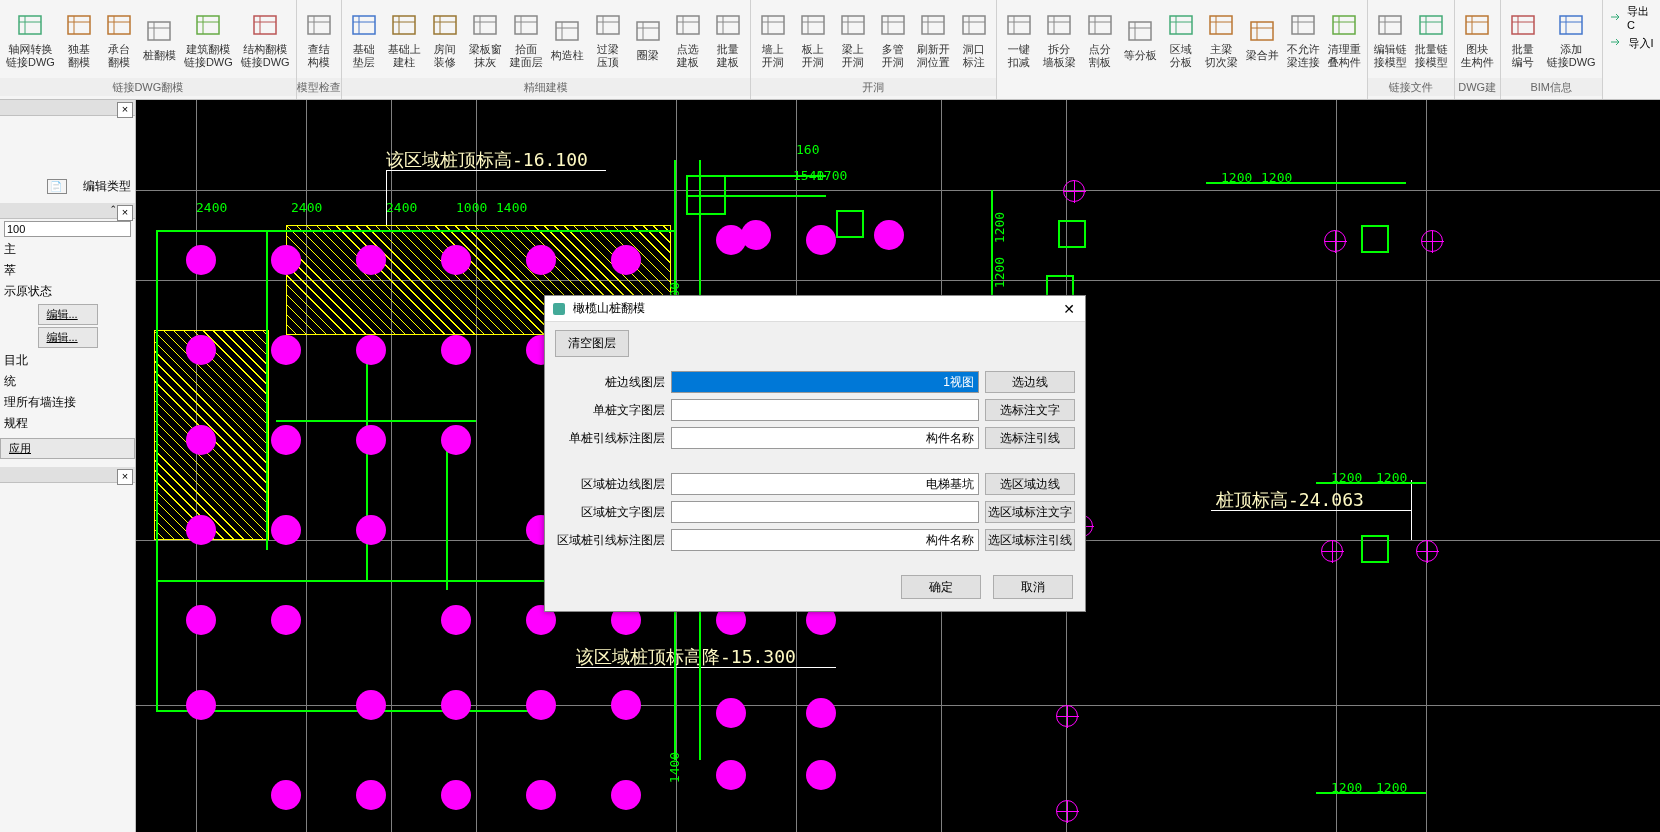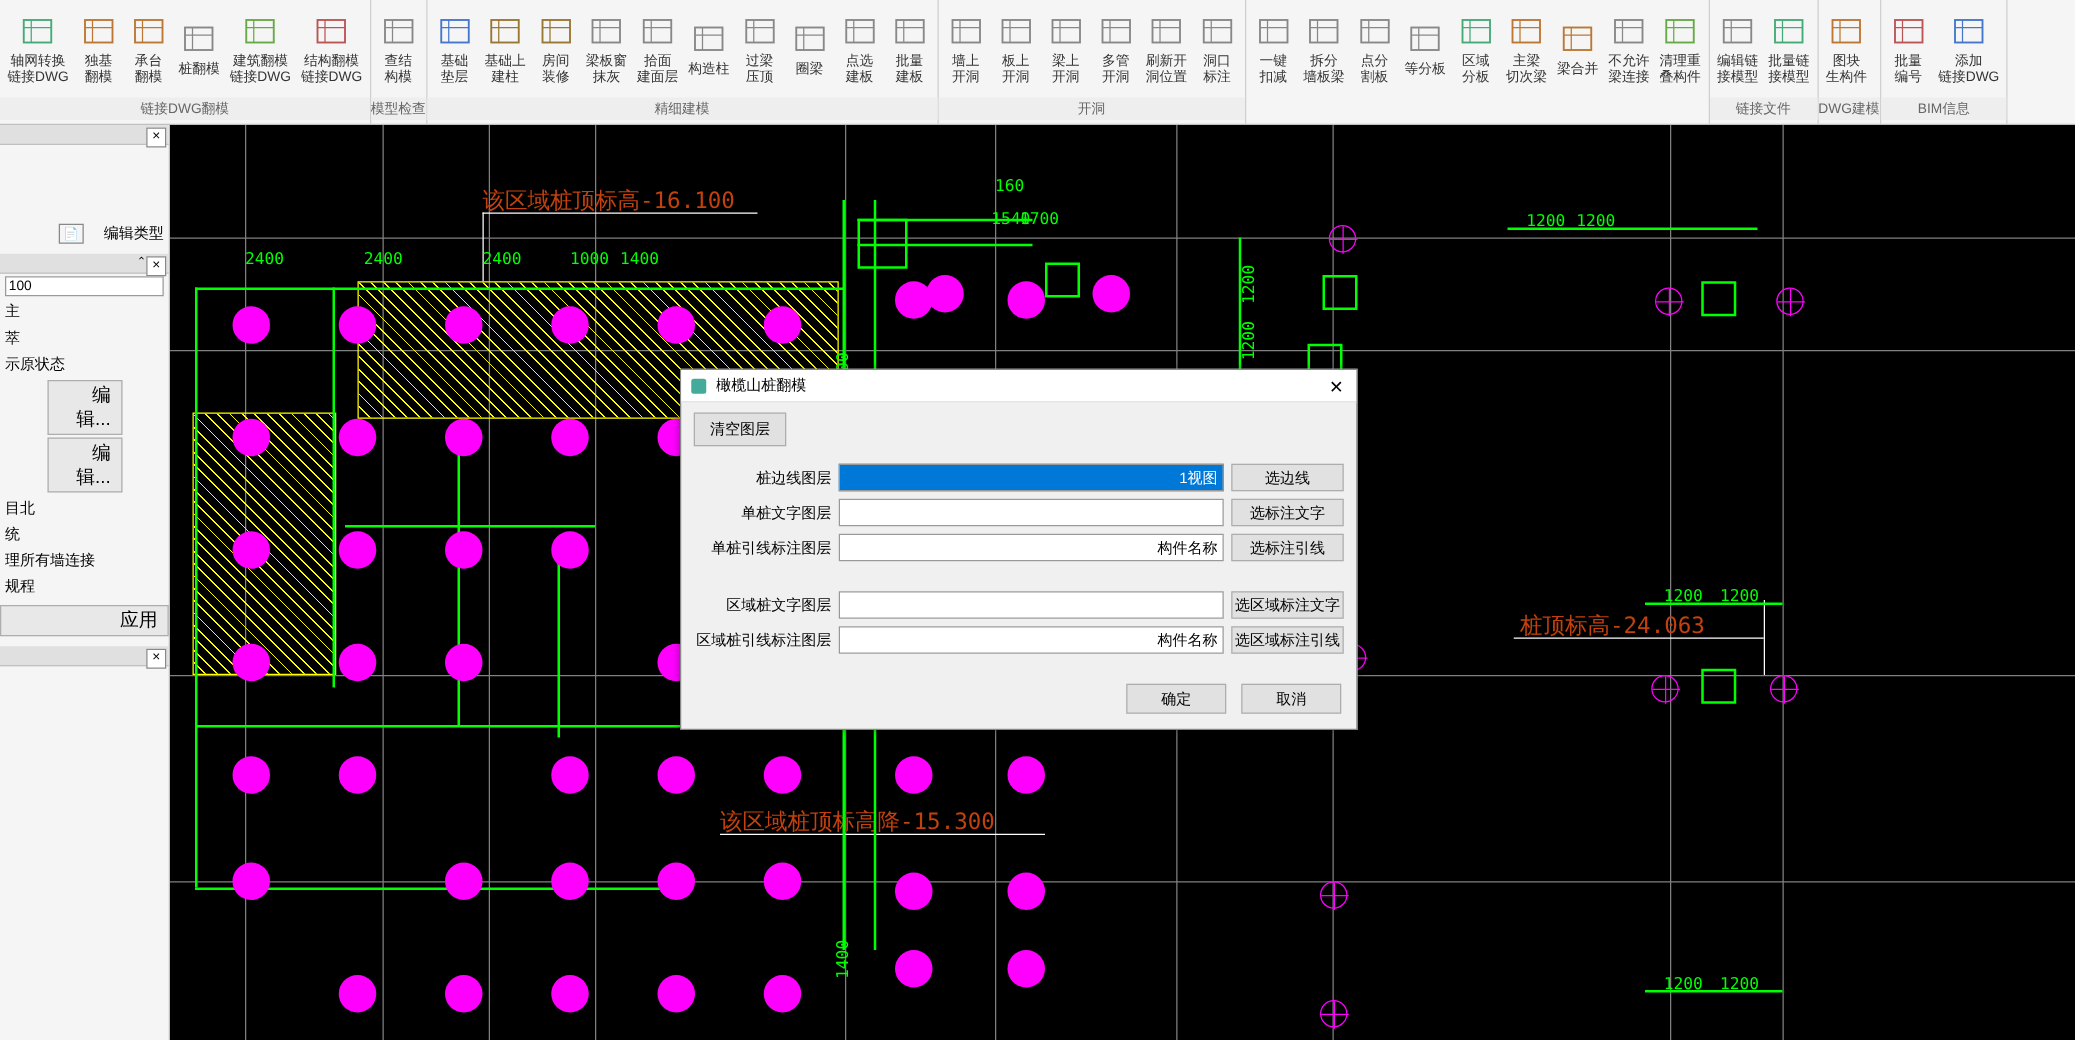--- a/index.html
+++ b/index.html
@@ -14,29 +14,29 @@
 .ribbon-label { font-size: 11px; text-align: center; line-height: 1.2; margin-top: 2px; color: #333; white-space: pre; }
 .ribbon-group-label { font-size: 11px; text-align: center; color: #666; height: 18px; line-height: 18px; background: #eee; }
 .small-col { display: flex; flex-direction: column; padding: 2px; }
 .small-item { display: flex; align-items: center; padding: 2px 4px; cursor: pointer; font-size: 11px; }
 .small-icon { width: 16px; height: 16px; margin-right: 4px; }
 
 
 .left-panel { position: absolute; left: 0; top: 100px; width: 136px; height: 732px; background: #f5f5f5; border-right: 1px solid #c0c0c0; }
 .panel-close { position: absolute; right: 2px; top: 2px; width: 16px; height: 16px; cursor: pointer; font-size: 11px; text-align: center; background: #fff; border: 1px solid #888; }
 .panel-row { padding: 2px 4px; font-size: 11px; display: flex; align-items: center; }
-.panel-btn { background: #e8e8e8; border: 1px solid #adadad; padding: 2px 8px; font-size: 15px; cursor: pointer; margin: 2px auto; display: block; width: 60px; text-align: right; }
+.panel-btn { background: #e8e8e8; border: 1px solid #adadad; padding: 2px 8px; font-size: 11px; cursor: pointer; margin: 2px auto; display: block; width: 60px; text-align: left; text-decoration: underline; }
 .panel-btn-wide { width: 100%; margin: 4px 0; }
 .panel-input { width: 100%; border: 1px solid #999; font-size: 11px; padding: 1px 2px; }
 .panel-header { height: 16px; background: #e0e0e0; border-bottom: 1px solid #c0c0c0; position: relative; }
 .panel-arrows { position: absolute; right: 18px; top: 1px; font-size: 9px; }
 
 
 .cad-canvas { position: absolute; left: 136px; top: 100px; right: 0; bottom: 0; background: #000; overflow: hidden; }
-.cad-text { position: absolute; color: #c2410c; font-family: "SimSun", monospace; font-size: 18px; }
+.cad-text { position: absolute; color: #fef9c3; font-family: "SimSun", monospace; font-size: 18px; }
 .cad-dim { position: absolute; color: #00ff00; font-family: monospace; font-size: 13px; }
 .pile { position: absolute; width: 30px; height: 30px; background: #ff00ff; border-radius: 50%; }
 .cross-circle { position: absolute; width: 22px; height: 22px; border: 1px solid #ff00ff; border-radius: 50%; }
 .cross-circle::before, .cross-circle::after { content: ""; position: absolute; background: #ff00ff; }
 .cross-circle::before { width: 22px; height: 1px; top: 10px; }
 .cross-circle::after { width: 1px; height: 22px; left: 10px; }
 .green-line-h { position: absolute; height: 2px; background: #00ff00; }
 .green-line-v { position: absolute; width: 2px; background: #00ff00; }
 .green-box { position: absolute; border: 2px solid #00ff00; }
 .yellow-hatch { position: absolute; border: 1px solid #ffff00; background: repeating-linear-gradient(45deg, transparent, transparent 6px, #ffff00 6px, #ffff00 7px); }
@@ -498,20 +498,28 @@
               <rect x="4" y="6" width="22" height="18" fill="none" stroke="#47c" stroke-width="1.5"></rect>
               <line x1="4" y1="12" x2="26" y2="12" stroke="#47c"></line>
               <line x1="10" y1="6" x2="10" y2="24" stroke="#47c"></line>
             </svg>
           </div>
           <div class="ribbon-label">添加
 链接DWG</div>
         </div>
       </div>
       <div class="ribbon-group-label">BIM信息</div>
+    </div>
+    <div class="small-col">
+      <div class="small-item"><span class="small-icon"><svg width="14" height="14">
+            <path d="M2 7 L10 7 M7 4 L10 7 L7 10" stroke="#3a7" fill="none"></path>
+          </svg></span>导出C</div>
+      <div class="small-item"><span class="small-icon"><svg width="14" height="14">
+            <path d="M2 7 L10 7 M7 4 L10 7 L7 10" stroke="#3a7" fill="none"></path>
+          </svg></span>导入I</div>
     </div>
   </div>
 
 <div class="left-panel">
   <div class="panel-header">
     <span class="panel-close">×</span>
   </div>
   <div style="height:60px"></div>
   <div class="panel-row">
     <span style="flex:1"></span>
@@ -705,20 +713,25 @@
         </div>
         <div class="dialog-row">
           <div class="dialog-label">单桩引线标注图层</div>
           <input class="dialog-input" value="构件名称" style="">
           <button class="dialog-rbtn">选标注引线</button>
         </div>
       </div>
     <div class="dialog-gap"></div>
     <div id="dlg-rows2">
         <div class="dialog-row">
+          <div class="dialog-label">区域桩边线图层</div>
+          <input class="dialog-input" value="电梯基坑" style="">
+          <button class="dialog-rbtn">选区域边线</button>
+        </div>
+        <div class="dialog-row">
           <div class="dialog-label">区域桩文字图层</div>
           <input class="dialog-input" style="">
           <button class="dialog-rbtn">选区域标注文字</button>
         </div>
         <div class="dialog-row">
           <div class="dialog-label">区域桩引线标注图层</div>
           <input class="dialog-input" value="构件名称" style="">
           <button class="dialog-rbtn">选区域标注引线</button>
         </div>
       </div>

